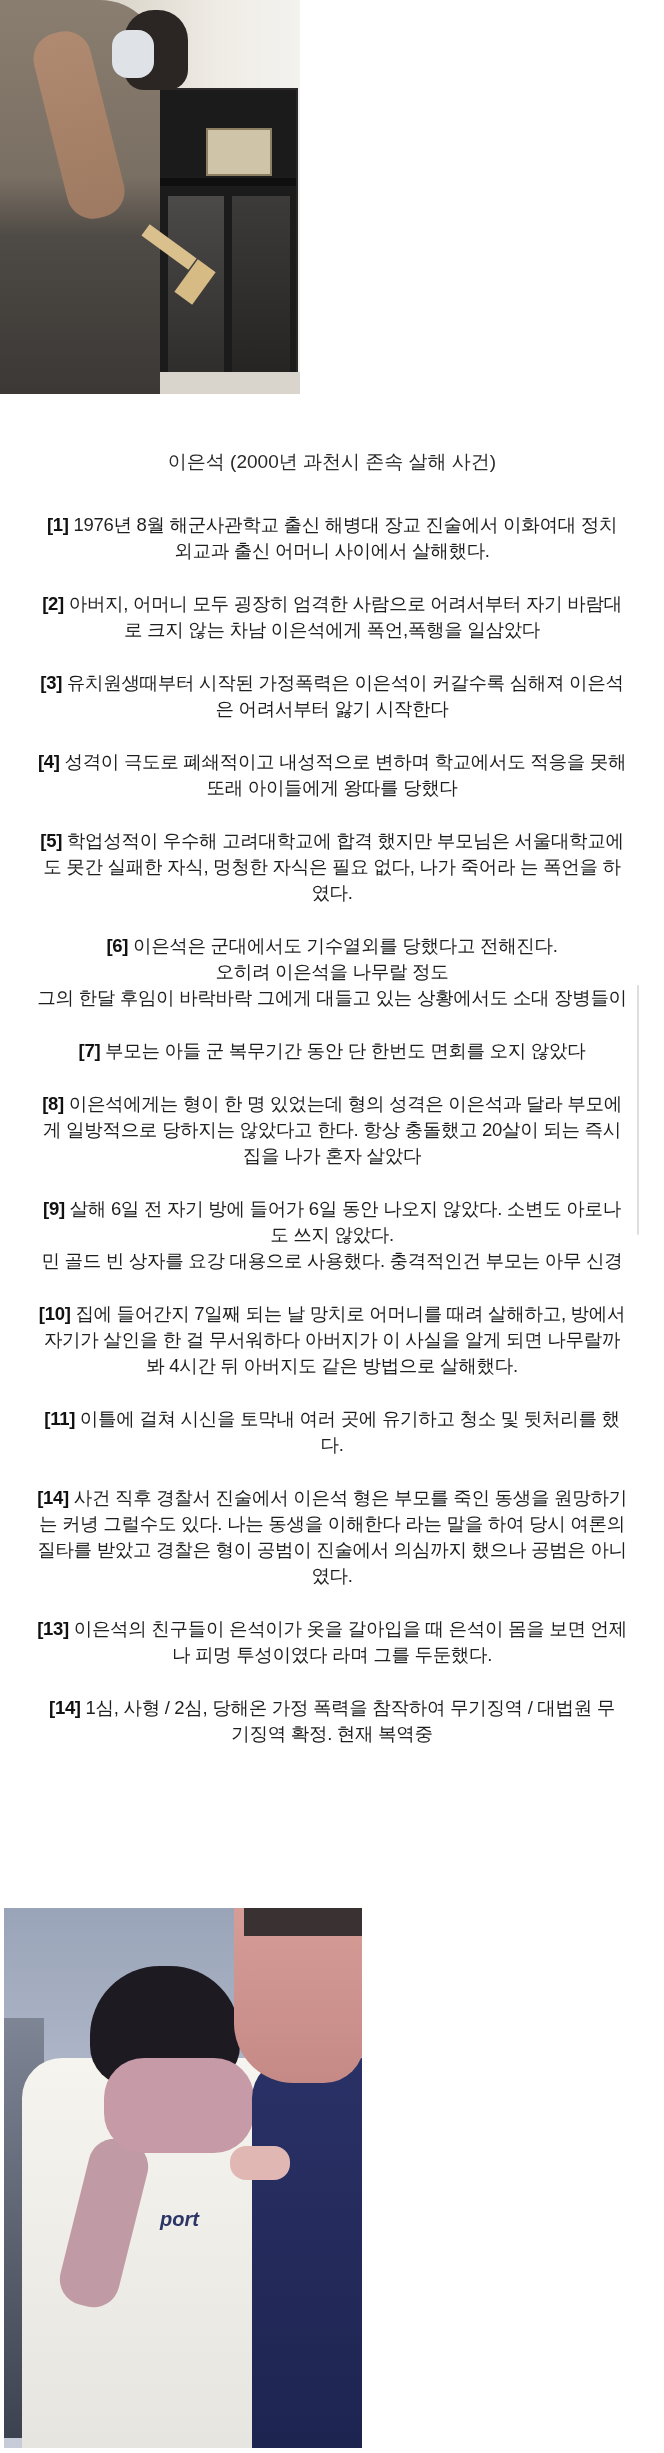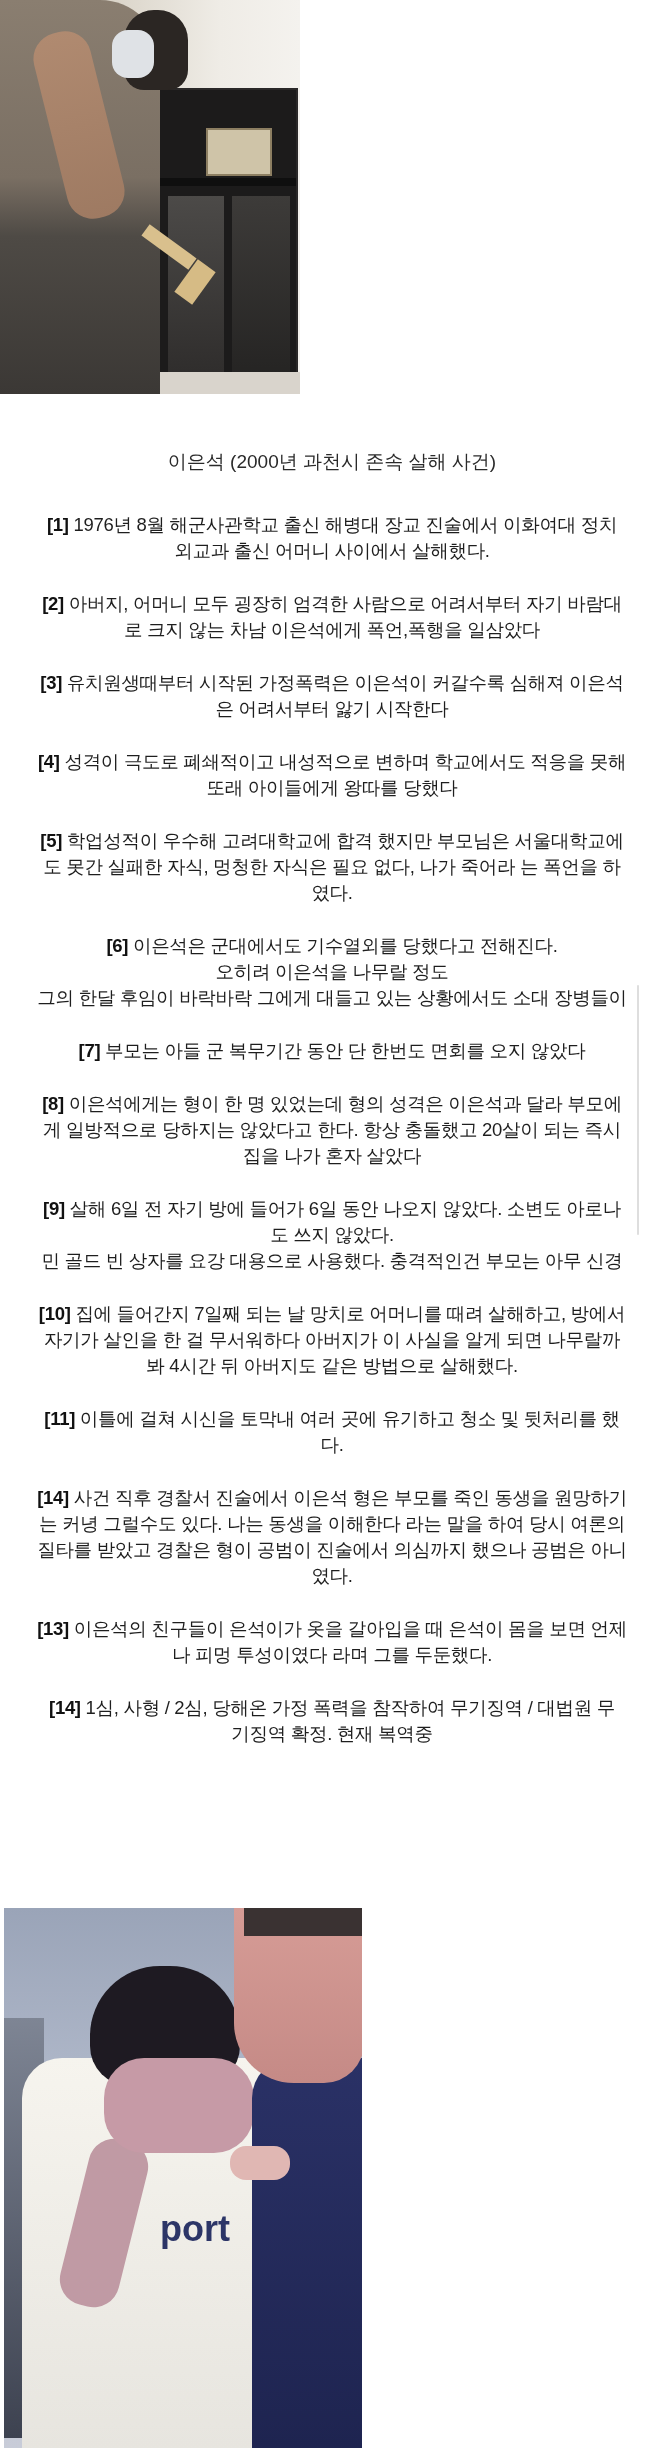--- a/index.html
+++ b/index.html
@@ -145,21 +145,21 @@
       background: #c69aa6;
       border-radius: 40px;
     }
     .photo-bottom .arms {
       position: absolute; left: 70px; top: 230px; width: 60px; height: 170px;
       background: #c09aa4; border-radius: 26px;
       transform: rotate(14deg);
     }
     .photo-bottom .logo-text {
       position: absolute; left: 156px; top: 300px;
-      font-size: 36px; font-weight: bold; 
+      font-size: 20px; font-weight: bold; font-style: italic;
       color: #2c3567;
     }
     .photo-bottom .officer {
       position: absolute; left: 248px; top: 150px; width: 110px; height: 390px;
       background: linear-gradient(180deg, #2a3166, #1e2450);
       border-radius: 40px 0 0 0;
     }
     .photo-bottom .officer-head {
       position: absolute; left: 230px; top: 0; width: 130px; height: 175px;
       background: linear-gradient(180deg, #d69c96, #c58a86);

